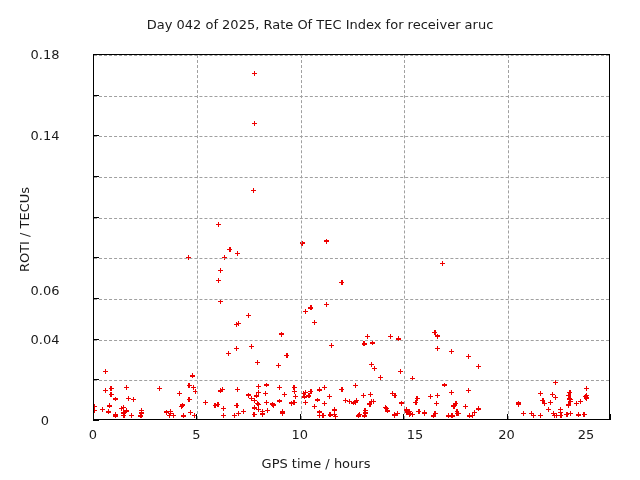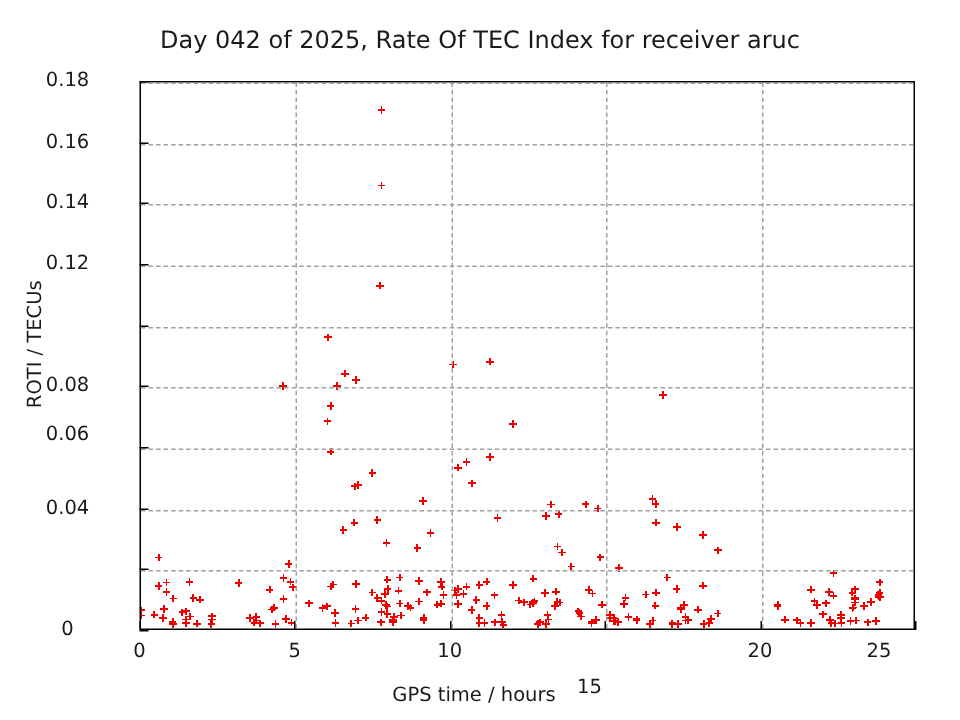--- a/index.html
+++ b/index.html
@@ -19,21 +19,21 @@
     width: 640px;
     height: 480px;
     background: #ffffff;
   }
   #chart-title {
     position: absolute;
     left: 0;
     top: 17px;
     width: 640px;
     text-align: center;
-    font-size: 16px;
+    font-size: 13px;
     color: #1a1a1a;
     letter-spacing: 0px;
     white-space: nowrap;
   }
   #plot-area {
     position: absolute;
     left: 93px;
     top: 54px;
     width: 517px;
     height: 366px;
@@ -158,31 +158,28 @@
       <div class="gridline-v" style="left: 103.4px;"></div>
       <div class="gridline-v" style="left: 206.8px;"></div>
       <div class="gridline-v" style="left: 310.2px;"></div>
       <div class="gridline-v" style="left: 413.6px;"></div>
     </div>
 
   <div id="ytick-labels">
       <div class="ytick-label" style="top: 366px;">0</div>
       <div class="ytick-label" style="top: 284.667px;">0.04</div>
       <div class="ytick-label" style="top: 236px;">0.06</div>
-      <div class="ytick-label" style="top: 203.333px;">0.08</div>
-      <div class="ytick-label" style="top: 122px;">0.12</div>
       <div class="ytick-label" style="top: 81.3333px;">0.14</div>
-      <div class="ytick-label" style="top: 40.6667px;">0.16</div>
       <div class="ytick-label" style="top: 0px;">0.18</div>
     </div>
   <div id="xtick-labels">
       <div class="xtick-label" style="left: 93px;">0</div>
       <div class="xtick-label" style="left: 196.4px;">5</div>
       <div class="xtick-label" style="left: 299.8px;">10</div>
-      <div class="xtick-label" style="left: 393px; margin-top: 24px;">15</div>
+      <div class="xtick-label" style="left: 415px;">15</div>
       <div class="xtick-label" style="left: 506.6px;">20</div>
       <div class="xtick-label" style="left: 586px;">25</div>
     </div>
 
   <div id="xaxis-label">GPS time / hours</div>
   <div id="yaxis-label">ROTI / TECUs</div>
 
 <div class="ytick-mark" style="top: 420px;"></div>
     <div class="ytick-mark" style="top: 379.333px;"></div>
     <div class="ytick-mark" style="top: 338.667px;"></div>

